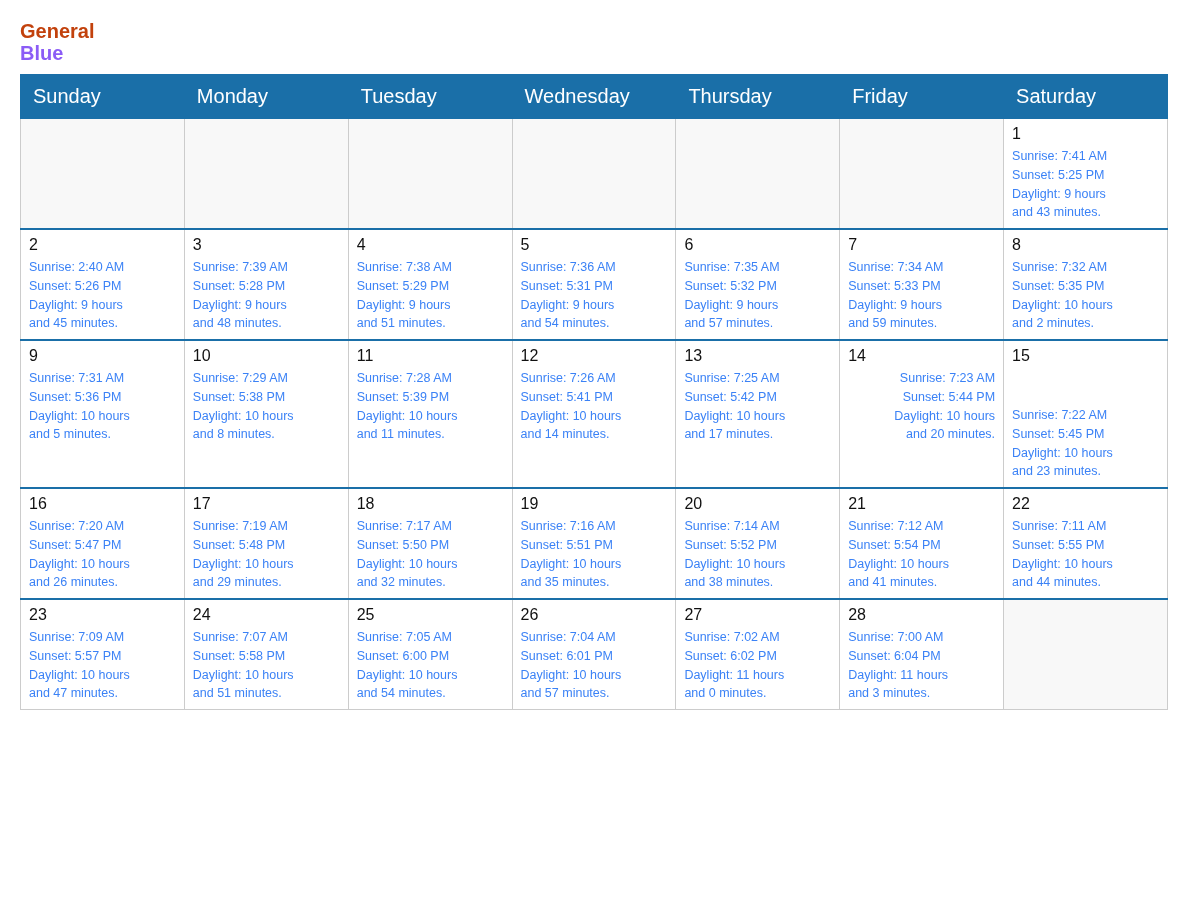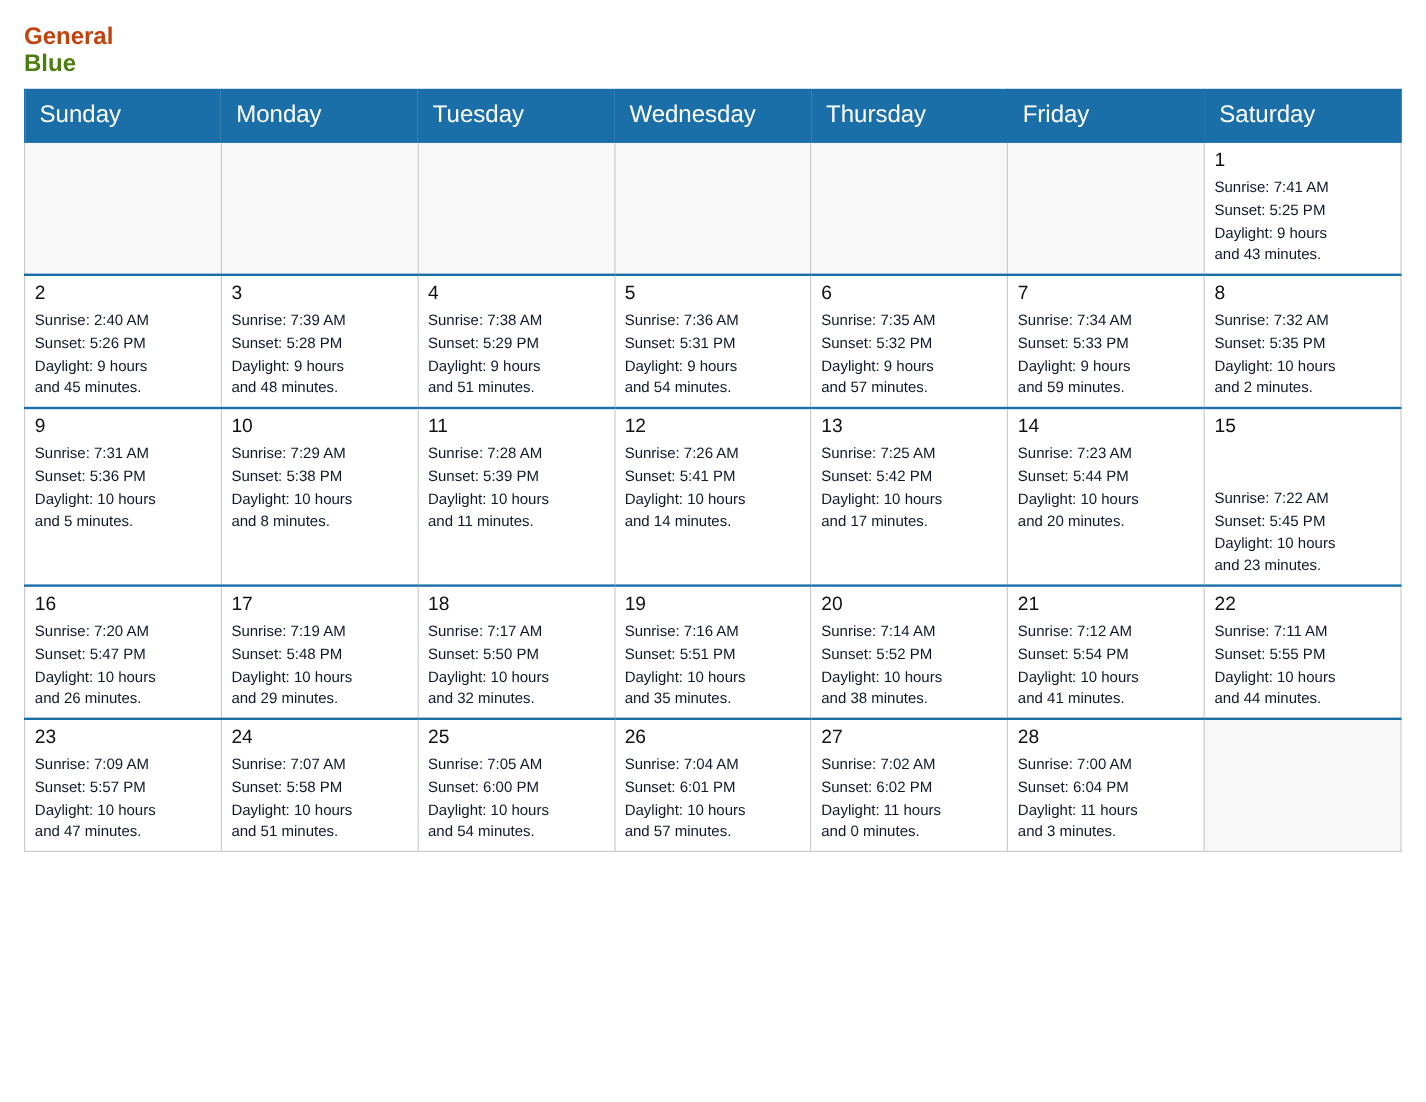--- a/index.html
+++ b/index.html
@@ -65,35 +65,35 @@
     .day-number {
       font-size: 16px;
       font-weight: normal;
       color: #111;
       display: block;
       margin-bottom: 4px;
     }
     .day-info {
       font-size: 12.5px;
       line-height: 1.5;
-      color: #0f172a;
+      color: #3b82f6;
     }
     .row-separator td {
       border-top: 2px solid #1a6fa8;
     }
   </style>
 </head>
 <body>
 
 <div class="header">
   <div class="logo">
 
     <div>
       <div style="font-size:20px;font-weight:bold;color:#c2410c;line-height:1.1;">General</div>
-      <div style="font-size:20px;font-weight:bold;color:#4d7c0f;line-height:1.1;">Blue</div>
+      <div style="font-size:20px;font-weight:bold;color:#8b5cf6;line-height:1.1;">Blue</div>
     </div>
   </div>
 </div>
 
 <table class="calendar">
   <thead>
     <tr>
     <th>Sunday</th>
         <th>Monday</th>
         <th>Tuesday</th>
@@ -201,21 +201,21 @@
         </td>
         <td>
           <span class="day-number">13</span>
           <div class="day-info" style="white-space: pre-line;">Sunrise: 7:25 AM
 Sunset: 5:42 PM
 Daylight: 10 hours
 and 17 minutes.</div>
         </td>
         <td>
           <span class="day-number">14</span>
-          <div class="day-info" style="white-space: pre-line;">Sunrise: 7:23 AM
+          <div class="day-info" style="white-space: pre-line; text-align: right;">Sunrise: 7:23 AM
 Sunset: 5:44 PM
 Daylight: 10 hours
 and 20 minutes.</div>
         </td>
         <td>
           <span class="day-number">15</span>
           <div class="day-info" style="white-space: pre-line; margin-top: 41px;">Sunrise: 7:22 AM
 Sunset: 5:45 PM
 Daylight: 10 hours
 and 23 minutes.</div>

